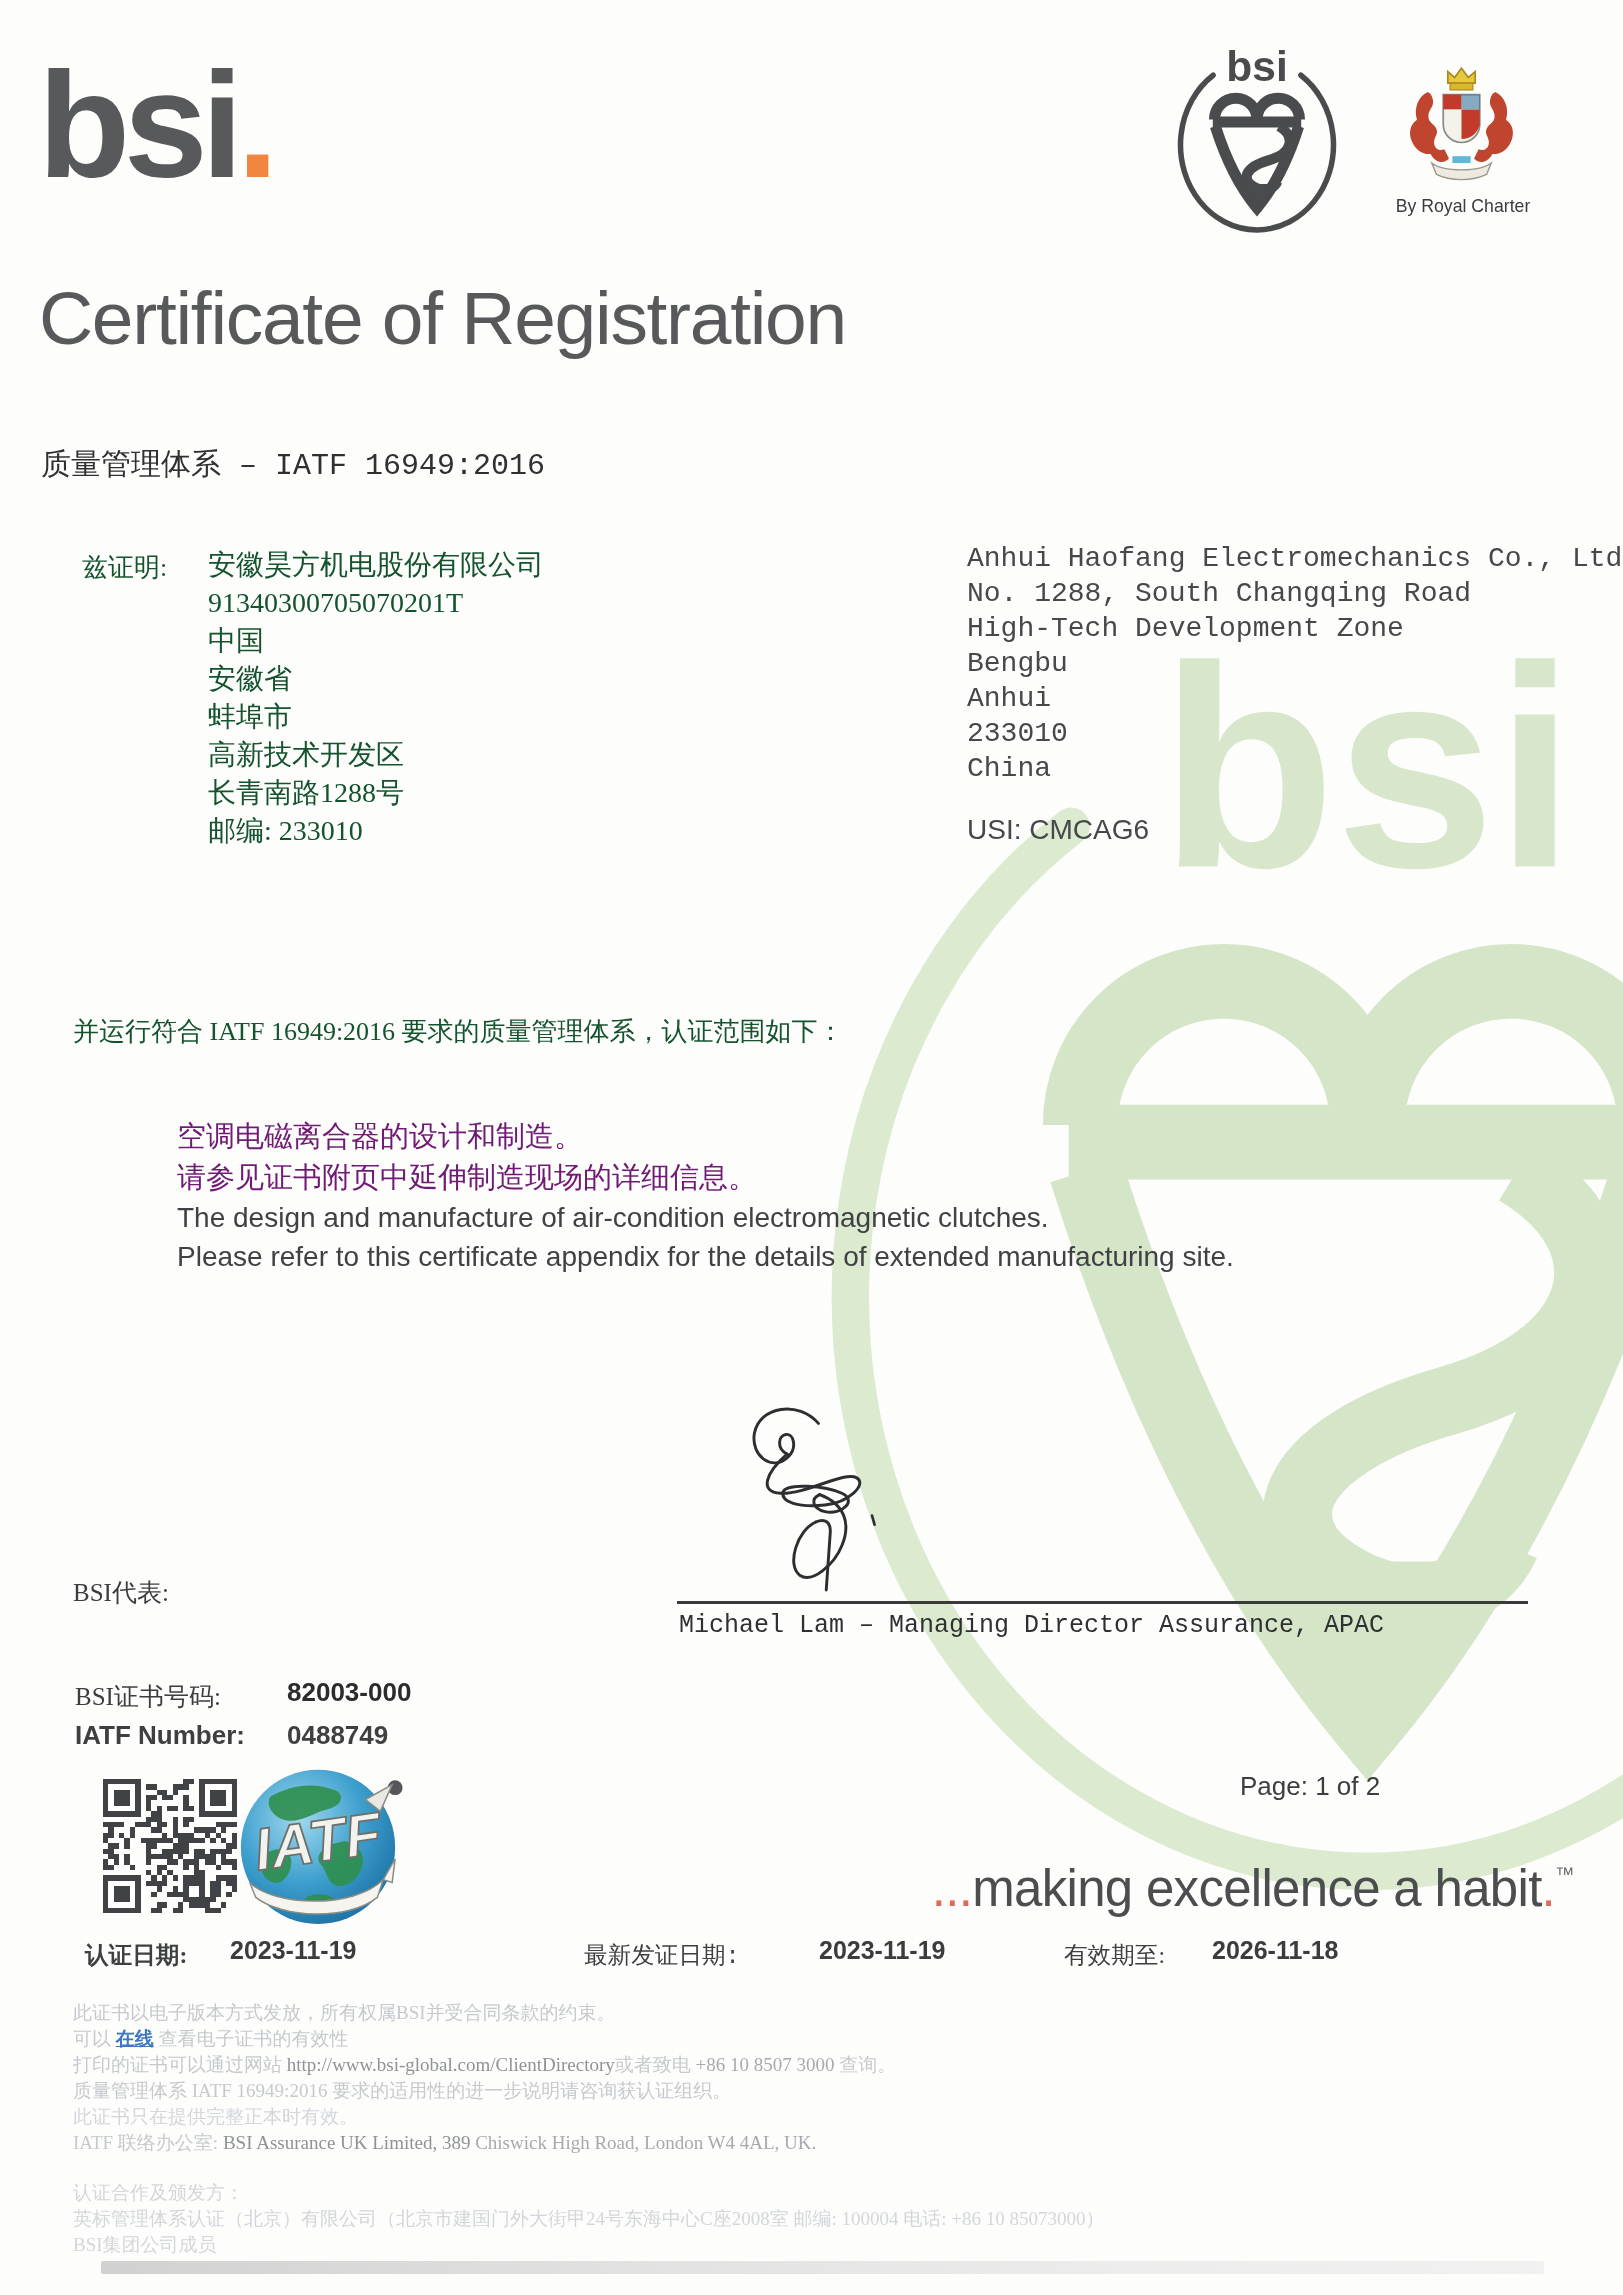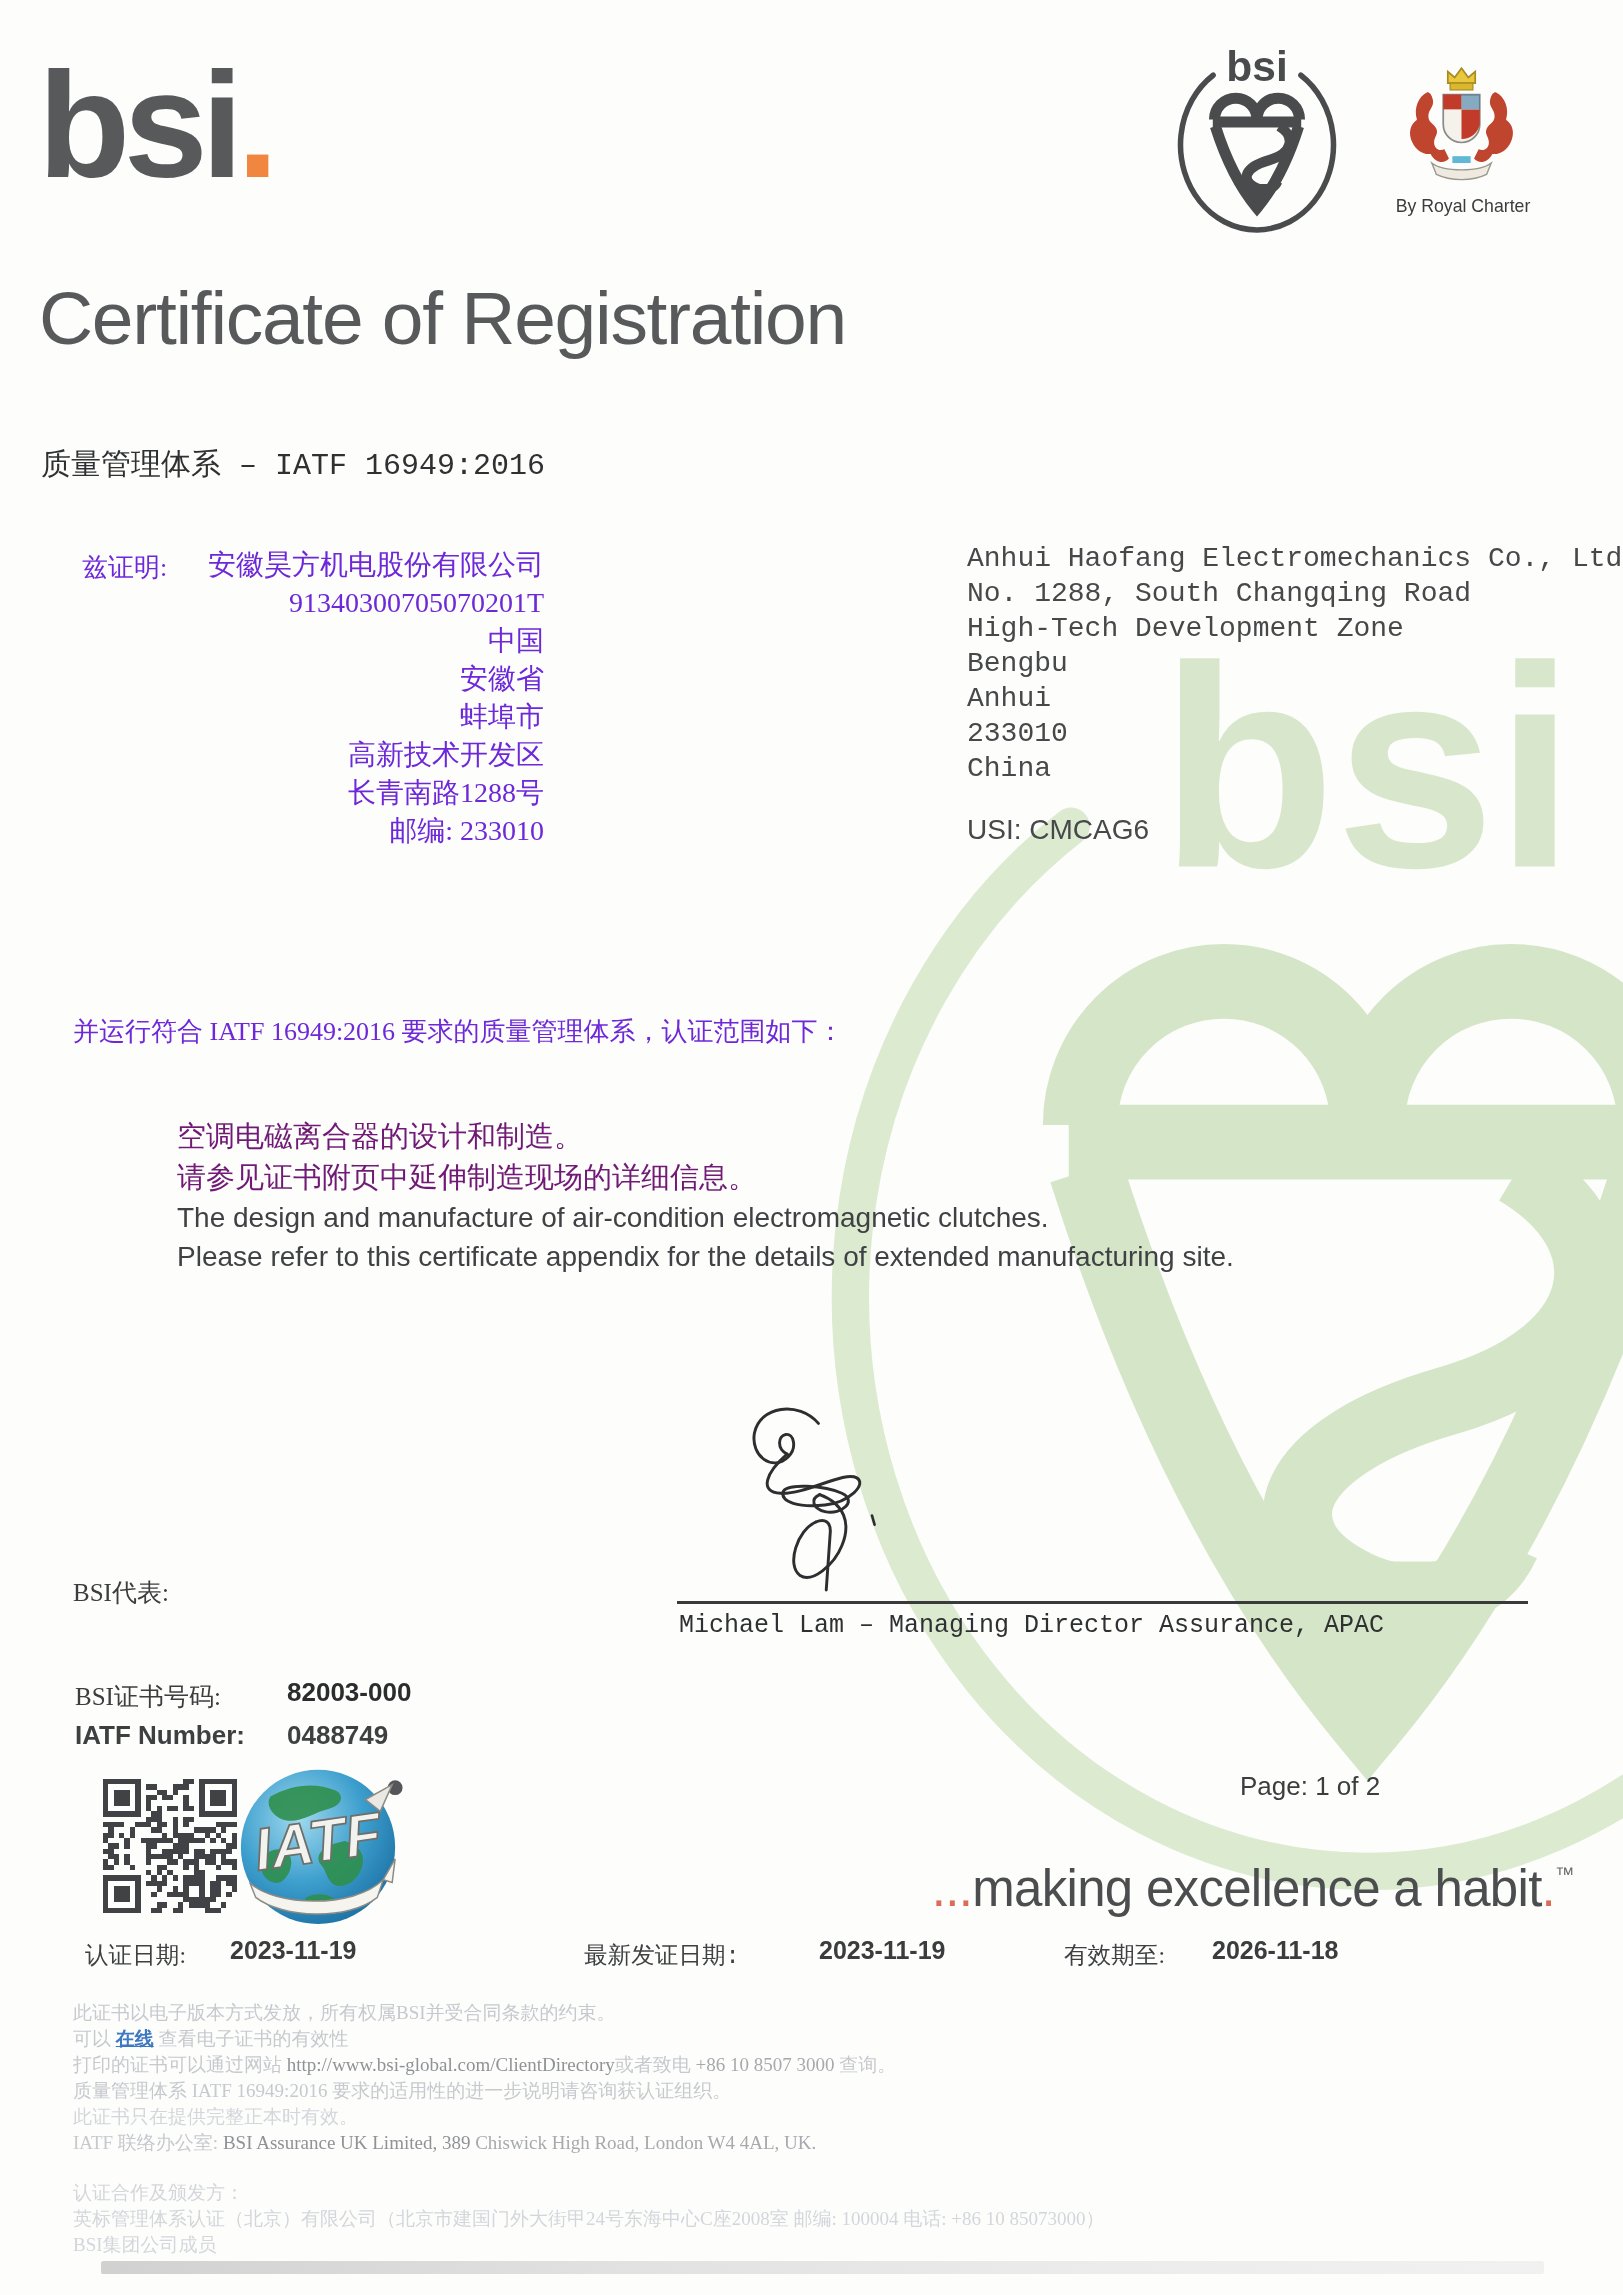--- a/index.html
+++ b/index.html
@@ -15,21 +15,21 @@
   .content{z-index:2;}
   #watermark{z-index:0;}
   .logo-bsi{
     font-size:151px;font-weight:bold;letter-spacing:-6.5px;color:#58595b;line-height:1;
   }
   .logo-bsi .dot{color:#f0863f;}
   .page-title{
     font-size:75px;font-weight:500;color:#58595b;letter-spacing:-1.3px;white-space:nowrap;
   }
   .subtitle{font-size:30px;color:#2f3032;white-space:nowrap;}
-  .cn-line{font-size:28px;color:#6d28d9;line-height:38px;white-space:nowrap;text-align:right;}
+  .cn-line{font-size:28px;color:#14532d;line-height:38px;white-space:nowrap;}
   .en-line{font-size:28px;font-weight:500;color:#47484a;line-height:35px;white-space:nowrap;}
   .scope-cn{font-size:29px;color:#701a75;line-height:41px;white-space:nowrap;}
   .scope-en{font-size:28px;font-weight:500;color:#404144;line-height:39px;white-space:nowrap;}
   .label-cjk{font-size:25px;color:#3c3d3f;white-space:nowrap;}
   .sig-line{height:3.3px;background:#3a3a3c;}
   .tagline{font-size:51px;color:#4c4d4f;letter-spacing:-0.7px;white-space:nowrap;text-align:right;}
   .tagline .red{color:#dd6b57;}
   .tagline .tm{font-size:19.6px;color:#6a6b6d;vertical-align:top;position:relative;top:3.9px;}
   .date-label{font-size:23.6px;color:#3f4042;white-space:nowrap;}
   .date-value{font-size:25px;font-weight:600;color:#3b3c3e;white-space:nowrap;}
@@ -406,21 +406,21 @@
   <path d="M14,86 C30,102 84,104 104,84 L100,96 C80,112 36,110 18,96 Z" fill="#f5f4ef" stroke="#8b8b85" stroke-width="1"></path>
   <path d="M104,84 l8,-14 l-2,16 z" fill="#f5f4ef" stroke="#8b8b85" stroke-width="1"></path>
   <circle cx="112" cy="22" r="5" fill="#55565a"></circle>
   <path d="M92,30 l18,-10 l-8,18 z" fill="#e9e8e2" stroke="#8b8b85" stroke-width="1"></path>
 </svg>
 
 <div class="abs content tagline" style="left:880px;top:1859px;width:694px;">
   <span class="red">...</span><span>making excellence a habit</span><span class="red">.</span><span class="tm">™</span>
 </div>
 
-<div class="abs content date-label cjk" style="left:85px;top:1939px;">认证日期:</div>
+<div class="abs content date-label cjk" style="left:85px;top:1939px;font-weight:bold;">认证日期:</div>
 <div class="abs content date-value" style="left:230px;top:1936px;">2023-11-19</div>
 
 <div class="abs content date-label cjk" style="left:584px;top:1939px;font-family:Liberation Mono, monospace;">最新发证日期:</div>
 <div class="abs content date-value" style="left:819px;top:1936px;">2023-11-19</div>
 
 <div class="abs content date-label cjk" style="left:1064px;top:1939px;">有效期至:</div>
 <div class="abs content date-value" style="left:1212px;top:1936px;">2026-11-18</div>
 
 <div class="abs content cjk" style="left:73px;top:2000px;">
   <div class="footer-line f-light">此证书以电子版本方式发放，所有权属BSI并受合同条款的约束。</div>

